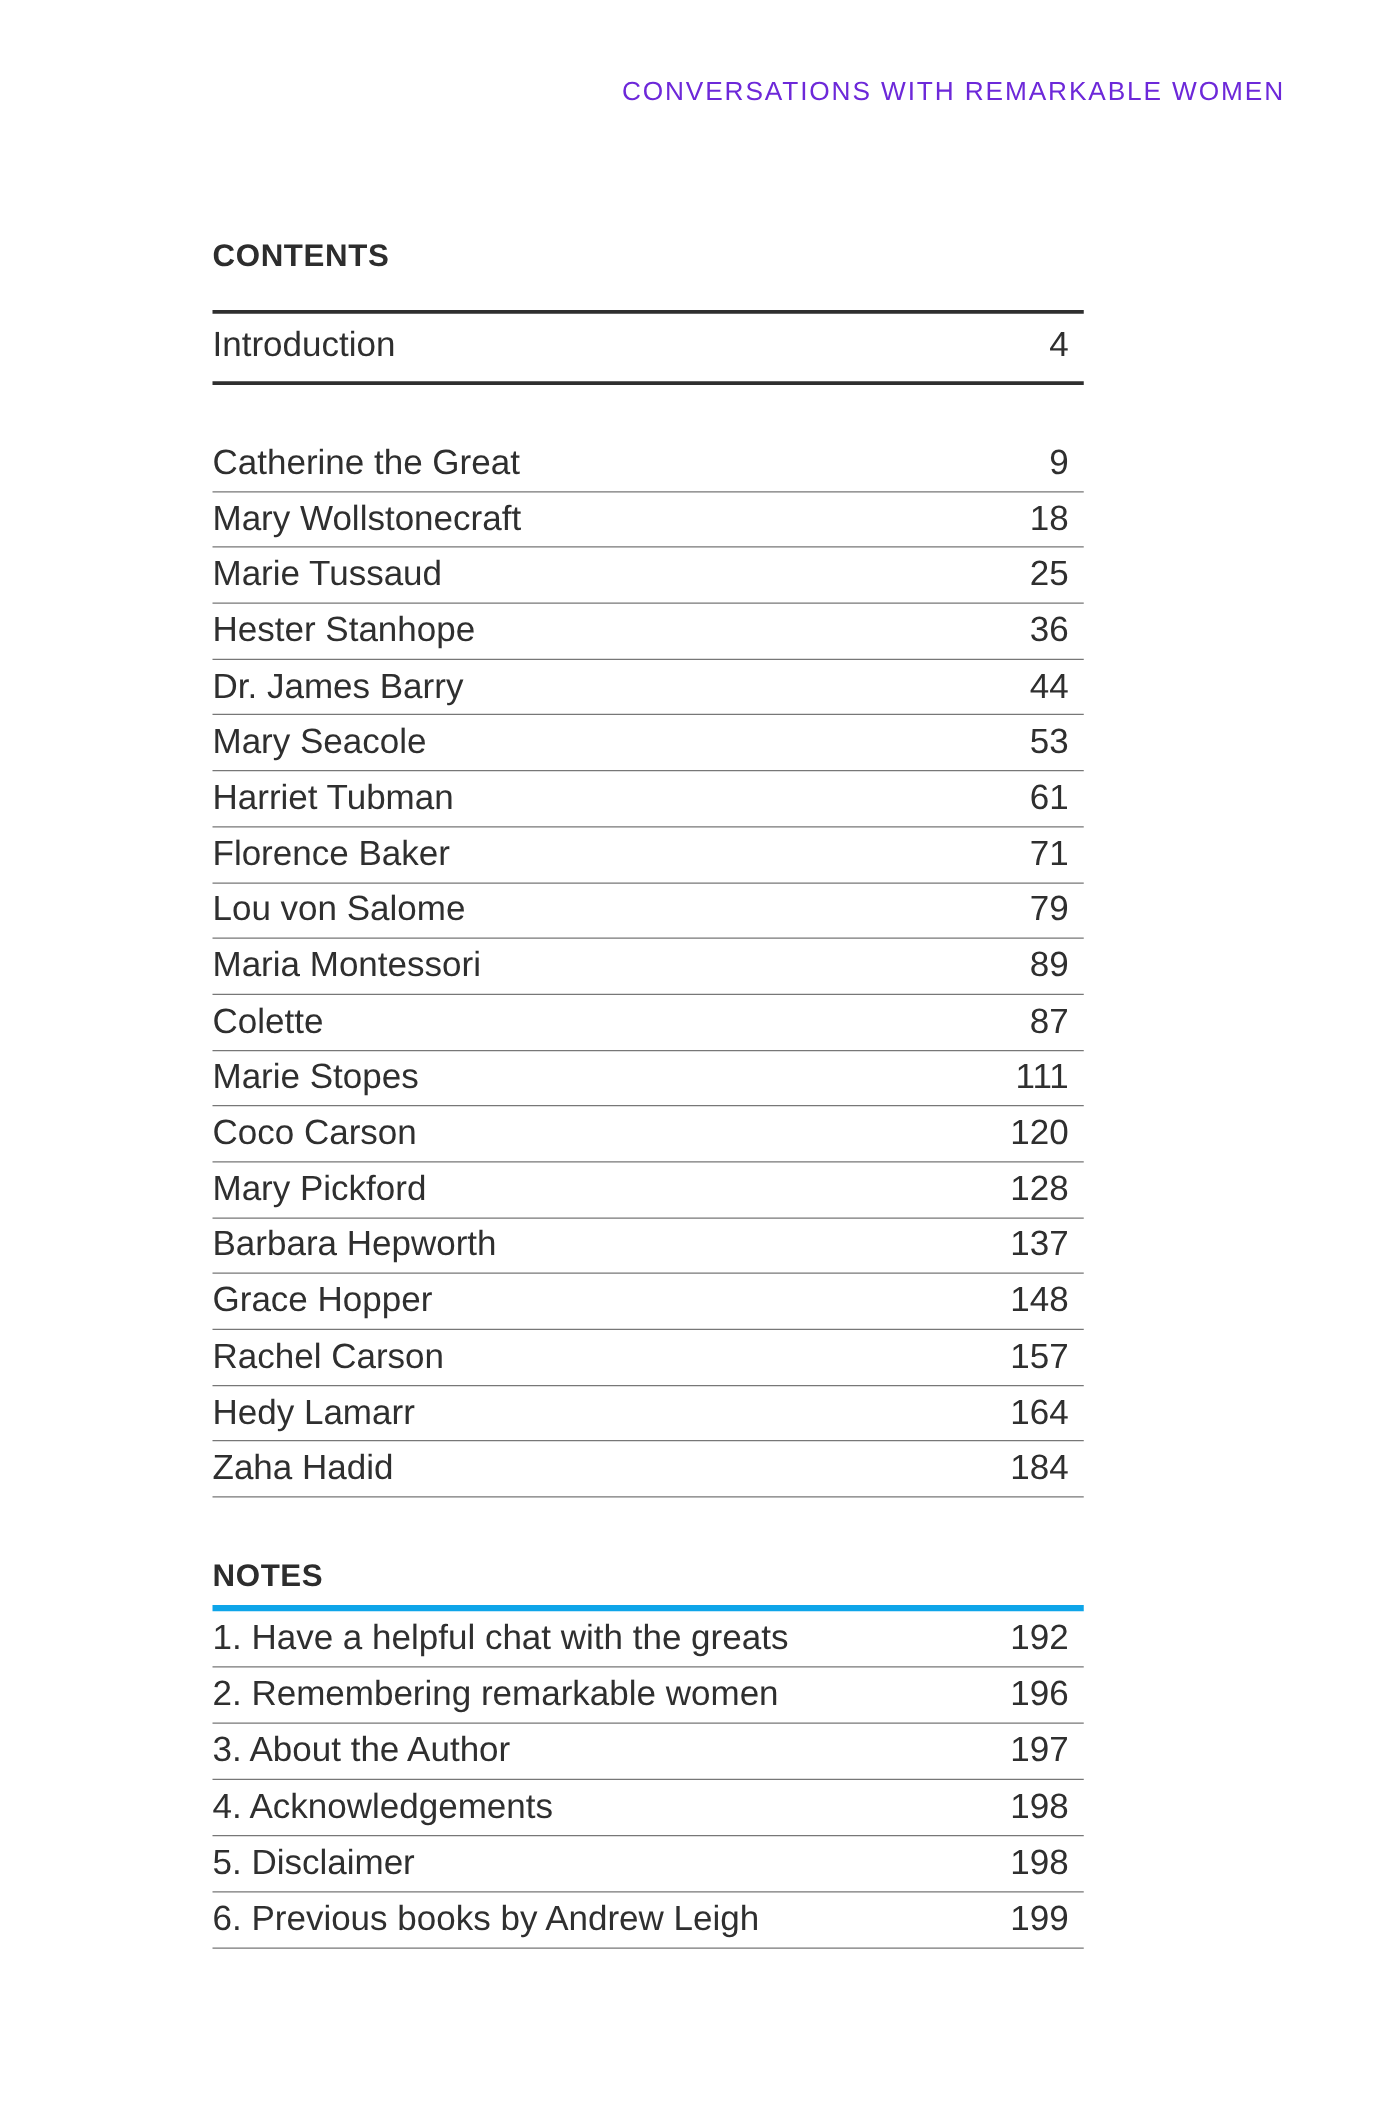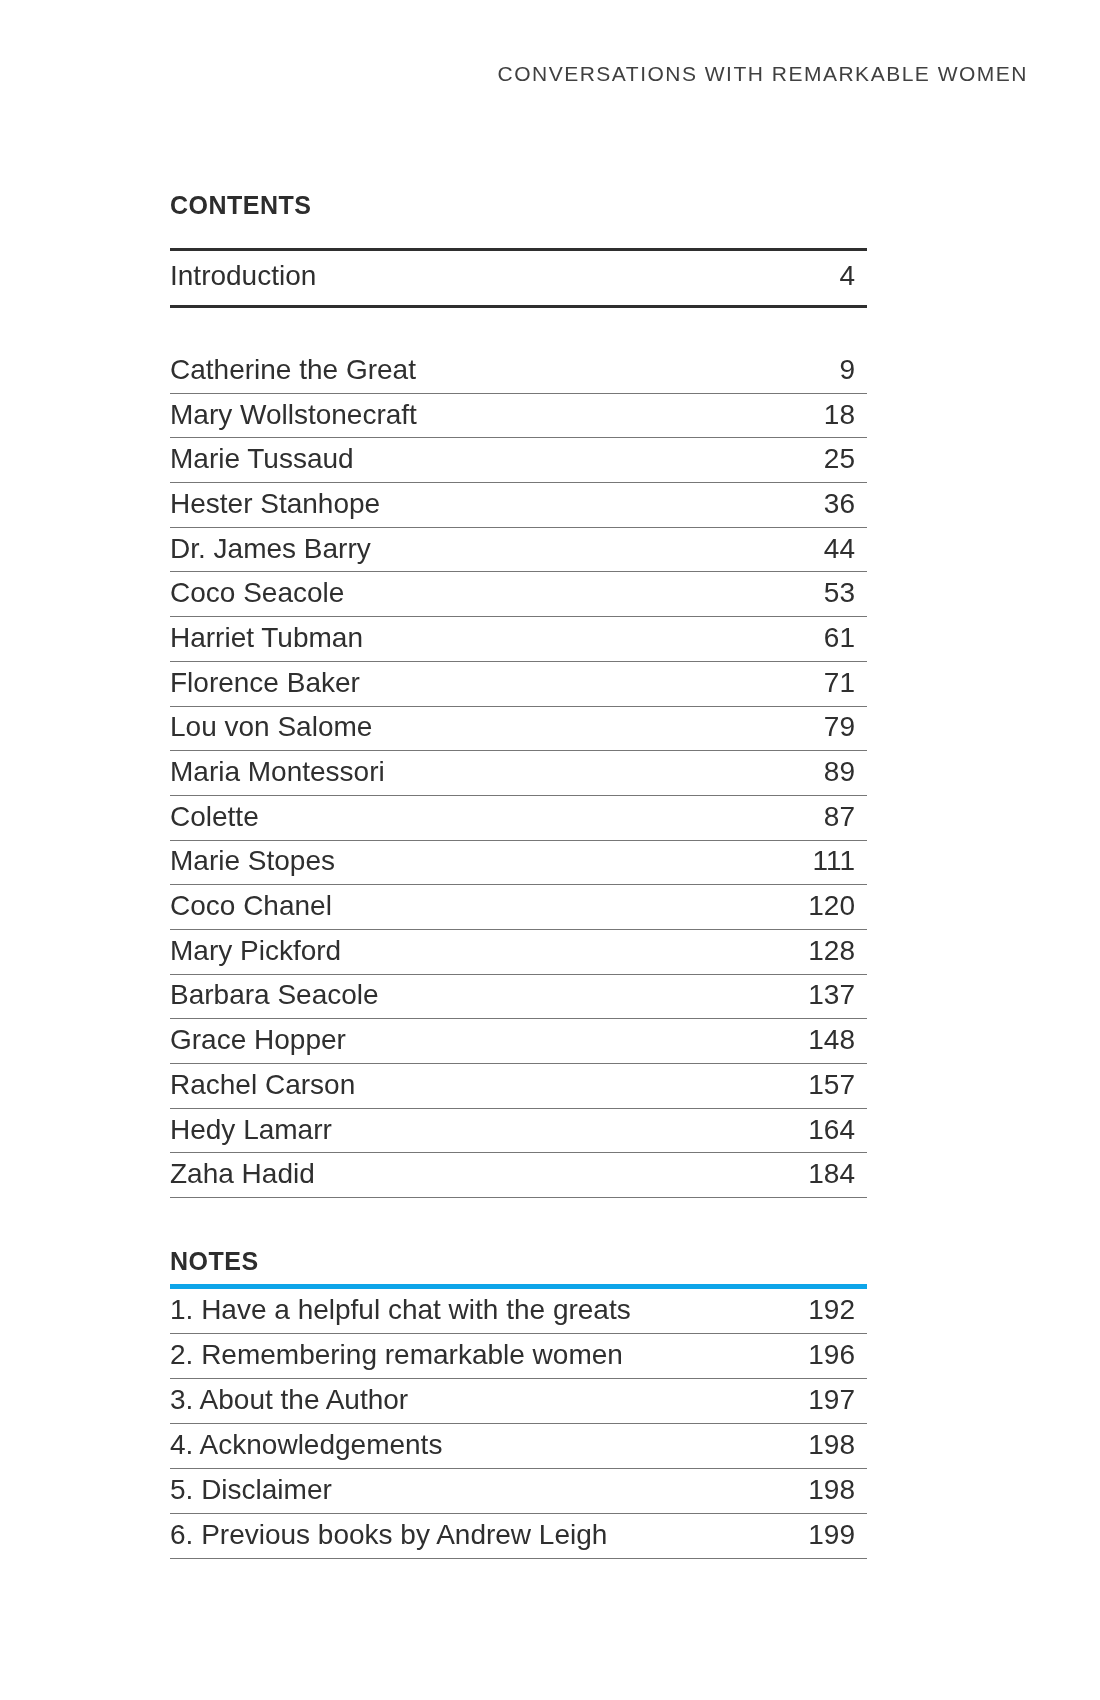--- a/index.html
+++ b/index.html
@@ -10,21 +10,21 @@
     color: #2e2e2e;
     overflow: hidden;
   }
   .page { position: relative; width: 1100px; height: 1700px; background: #fff; }
 
   .running-header {
     position: absolute;
     top: 62px; right: 72px;
     font-size: 21px;
     letter-spacing: 1.5px;
-    color: #404040;
+    color: #6d28d9;
     font-weight: 400;
     white-space: nowrap;
   }
 
   .toc {
     position: absolute;
     left: 170px; top: 0;
     width: 697px;
   }
 
@@ -108,21 +108,21 @@
       </div>
         <div class="row">
         <span class="label">Hester Stanhope</span>
         <span class="pagenum">36</span>
       </div>
         <div class="row">
         <span class="label">Dr. James Barry</span>
         <span class="pagenum">44</span>
       </div>
         <div class="row">
-        <span class="label">Coco Seacole</span>
+        <span class="label">Mary Seacole</span>
         <span class="pagenum">53</span>
       </div>
         <div class="row">
         <span class="label">Harriet Tubman</span>
         <span class="pagenum">61</span>
       </div>
         <div class="row">
         <span class="label">Florence Baker</span>
         <span class="pagenum">71</span>
       </div>
@@ -136,29 +136,29 @@
       </div>
         <div class="row">
         <span class="label">Colette</span>
         <span class="pagenum">87</span>
       </div>
         <div class="row">
         <span class="label">Marie Stopes</span>
         <span class="pagenum">111</span>
       </div>
         <div class="row">
-        <span class="label">Coco Chanel</span>
+        <span class="label">Coco Carson</span>
         <span class="pagenum">120</span>
       </div>
         <div class="row">
         <span class="label">Mary Pickford</span>
         <span class="pagenum">128</span>
       </div>
         <div class="row">
-        <span class="label">Barbara Seacole</span>
+        <span class="label">Barbara Hepworth</span>
         <span class="pagenum">137</span>
       </div>
         <div class="row">
         <span class="label">Grace Hopper</span>
         <span class="pagenum">148</span>
       </div>
         <div class="row">
         <span class="label">Rachel Carson</span>
         <span class="pagenum">157</span>
       </div>

